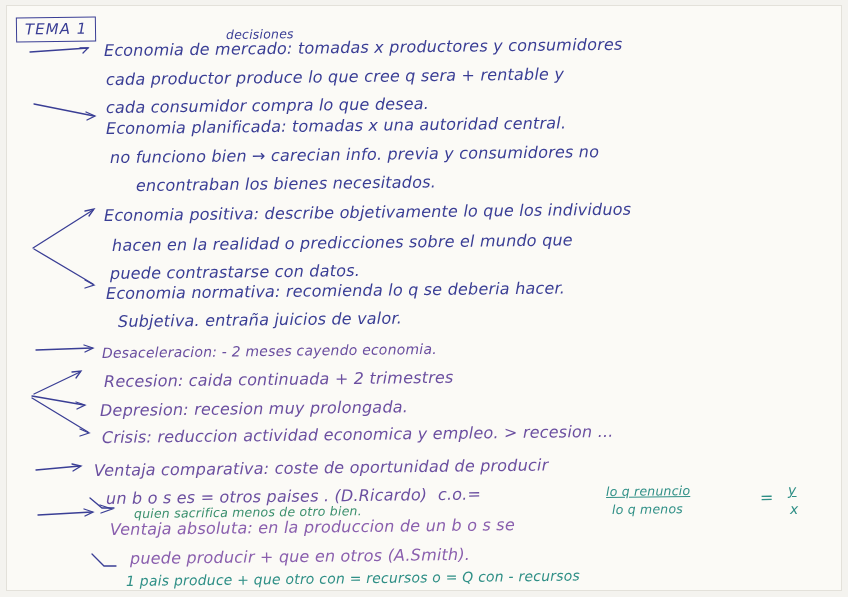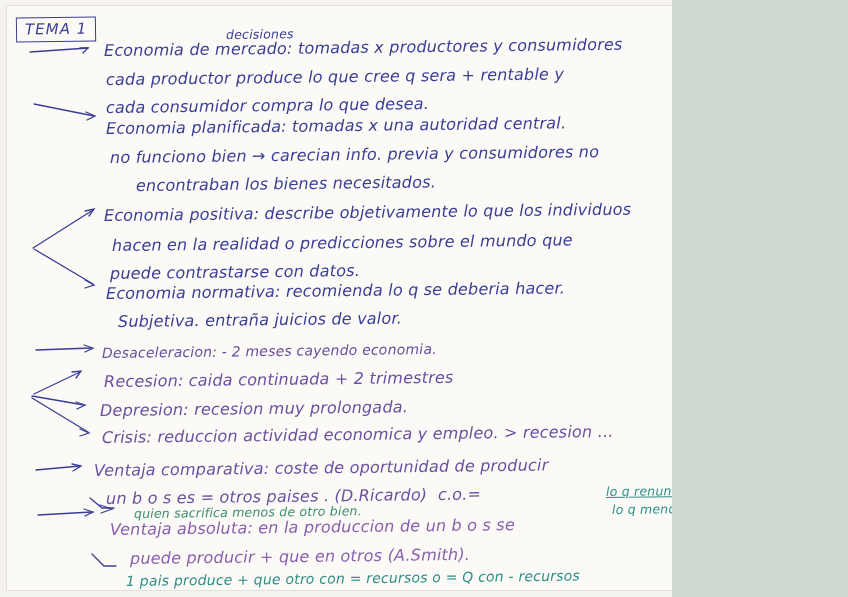--- a/index.html
+++ b/index.html
@@ -8,21 +8,21 @@
   }
   body {
     width: 848px;
     height: 597px;
     background: #cfd8d0;
     font-family: "DejaVu Sans", sans-serif;
     overflow: hidden;
   }
   #page {
     position: relative;
-    width: 672px;
+    width: 848px;
     height: 597px;
     background: #f4f3ef;
     box-sizing: border-box;
     overflow: hidden;
   }
   
   #paper {
     position: absolute;
     left: 6px;
     top: 5px;

